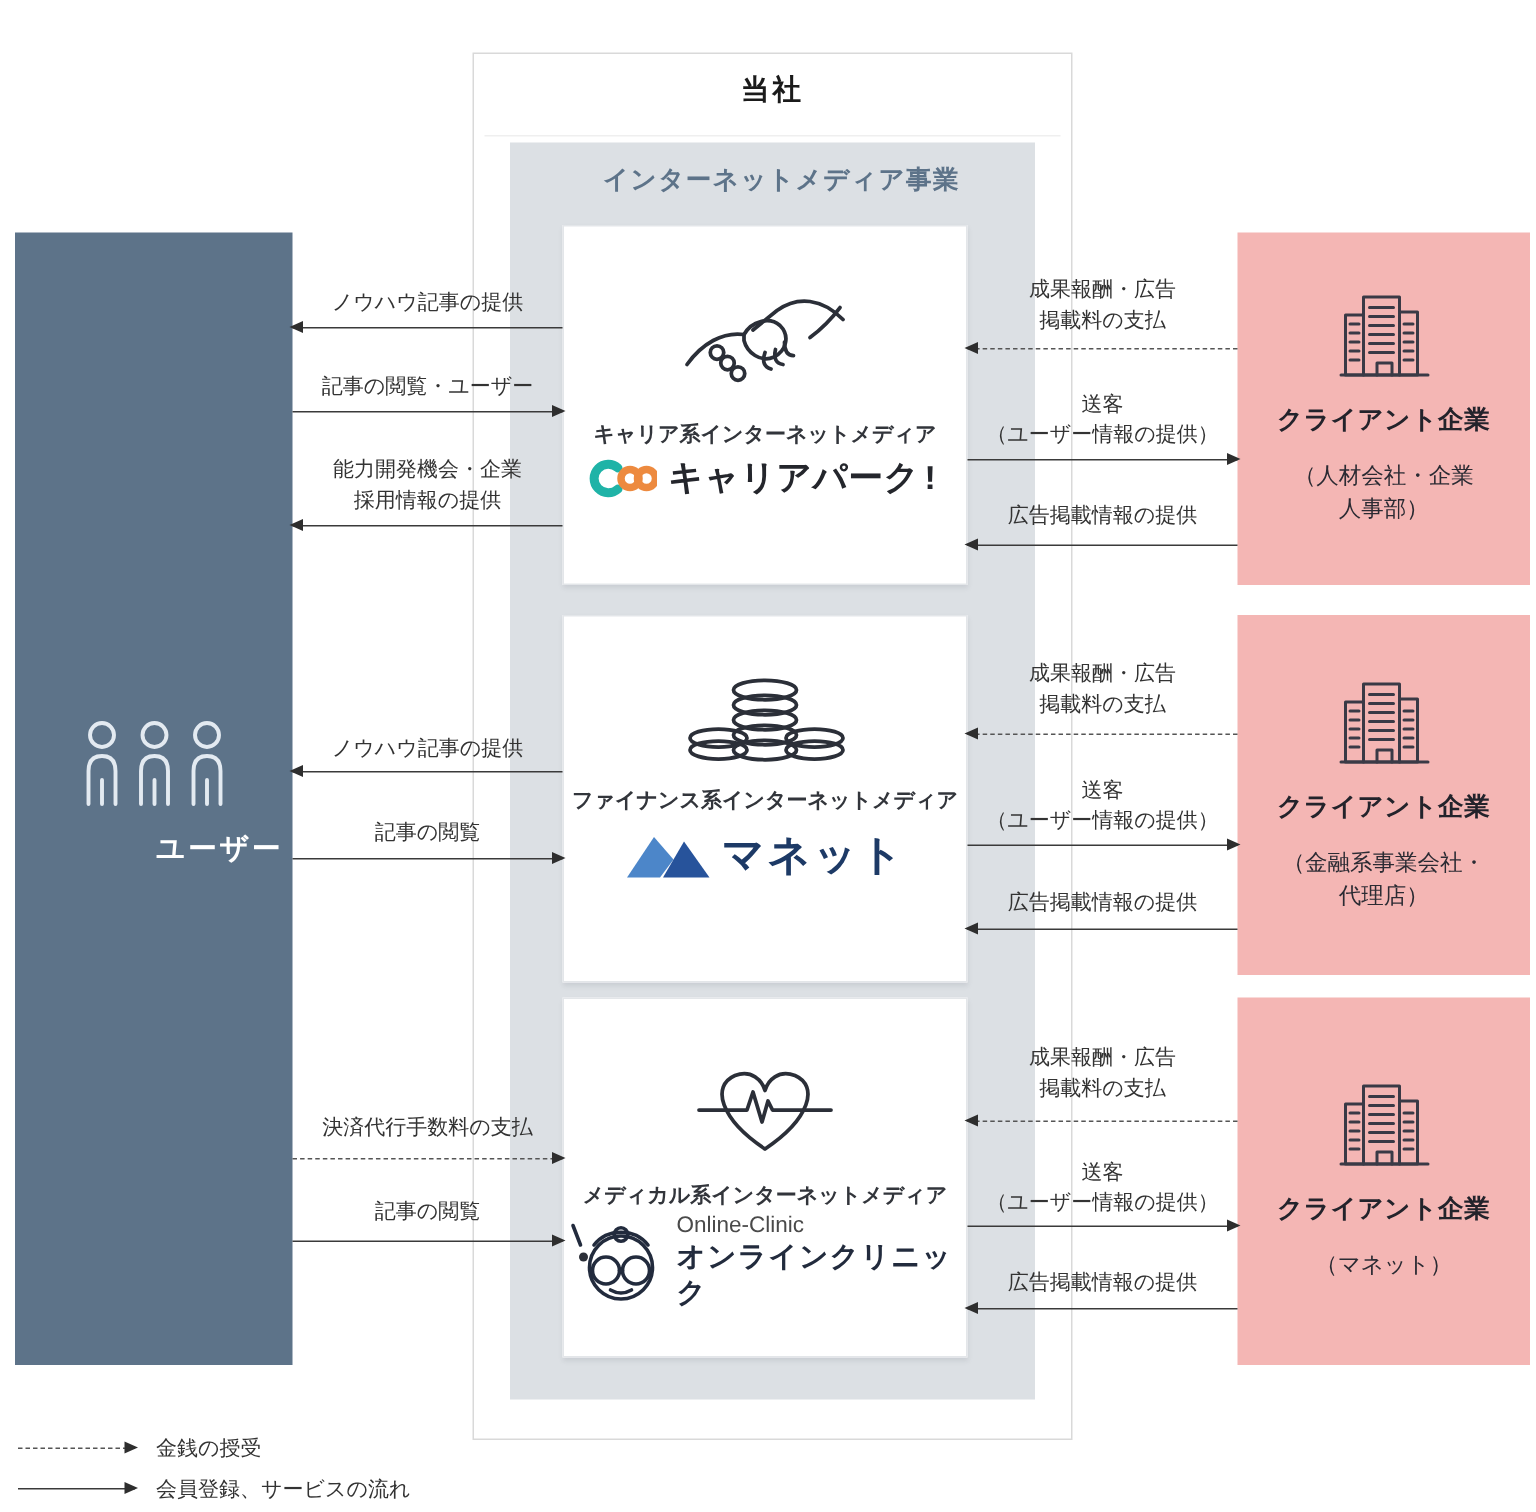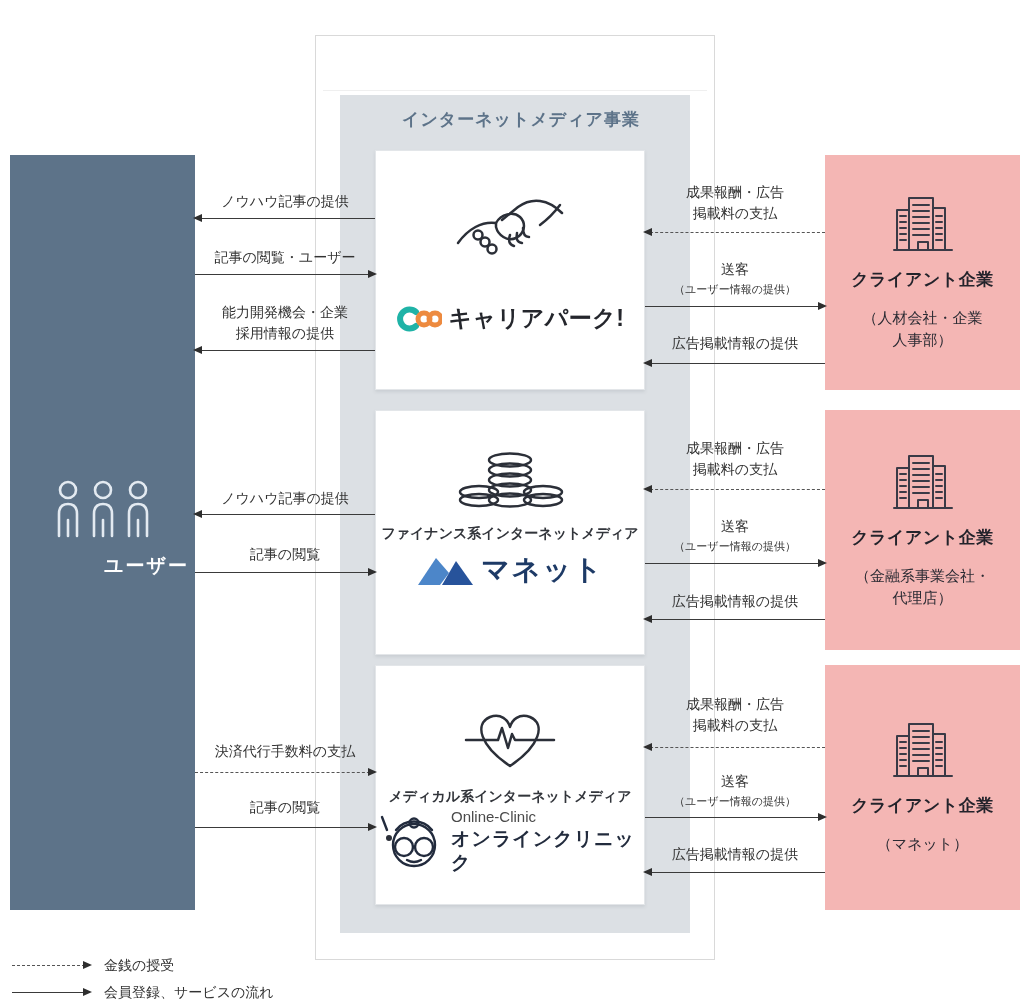--- a/index.html
+++ b/index.html
@@ -39,58 +39,60 @@
 
   
   .arr{position:absolute;height:0;border-top:1.5px solid #3a3a3a;}
   .arr.dashed{border-top:1.5px dashed #555;}
   .arr.head-left::before{content:"";position:absolute;left:-2px;top:-5px;width:0;height:0;
     border-style:solid;border-width:4.5px 9px 4.5px 0;border-color:transparent #2e2e2e transparent transparent;}
   .arr.head-right::after{content:"";position:absolute;right:-2px;top:-5px;width:0;height:0;
     border-style:solid;border-width:4.5px 0 4.5px 9px;border-color:transparent transparent transparent #2e2e2e;}
 
   .flow-label{position:absolute;width:180px;text-align:center;font-size:14px;color:#333;line-height:21px;}
-  .flow-label .sub{font-size:11px;line-height:18px;display:block;}
+  .flow-label .sub{font-size:14px;line-height:18px;display:block;}
 
   
   .legend-label{position:absolute;font-size:14px;color:#333;}
 
   svg{display:block;}
   .ink{stroke:#2b2f38;fill:none;stroke-width:2.5;stroke-linecap:round;stroke-linejoin:round;}
   .ink-fill{fill:#2b2f38;}
   .bldg{stroke:#3a3a46;fill:none;stroke-width:2;stroke-linecap:round;stroke-linejoin:round;}
   .ppl{stroke:#e3eaf1;fill:none;stroke-width:2.6;stroke-linecap:round;stroke-linejoin:round;}
 </style>
 </head>
 <body>
 
 <div id="canvas">
 
   <div class="abs outer-box"></div>
+  <div class="abs company-title">当社</div>
   <div class="abs company-divider"></div>
 
   <div class="abs gray-panel"></div>
   <div class="abs division-title">インターネットメディア事業</div>
 
   <div class="abs card" style="top:150px;height:240px;">
     <span class="card-icon" style="top:32px;">
       <svg width="116" height="84" viewBox="0 0 116 84">
         <path class="ink" d="M110,30 C96,16 80,14 66,24 L50,37"></path>
         <path class="ink" d="M6,60 C16,46 30,38 44,40"></path>
         <path class="ink" d="M44,40 C49,31 61,28 68,34 C75,41 72,51 64,55 C55,59 46,52 44,44 Z"></path>
         <path class="ink" d="M58,52 q-3,9 4,11"></path>
         <path class="ink" d="M65,50 q-2,9 5,10"></path>
         <path class="ink" d="M71,45 q0,9 6,9"></path>
         <path class="ink" d="M88,42 C96,36 102,30 108,22"></path>
         <circle class="ink" cx="26" cy="52" r="4.5"></circle>
         <circle class="ink" cx="33" cy="59" r="4.5"></circle>
         <circle class="ink" cx="40" cy="66" r="4.5"></circle>
       </svg>
     </span>
-    <div class="logo-row" style="top:152px;">
+    <div class="card-category" style="top:130px;">キャリア系インターネットメディア</div>
+    <div class="logo-row" style="top:152px;font-family:Liberation Mono, monospace;">
       <span>
         <svg width="46" height="30" viewBox="0 0 46 30">
           <path d="M20,8 A9.5,9.5 0 1 0 20,22" fill="none" stroke="var(--careerpark-teal,#1fb3a7)" stroke-width="6" stroke-linecap="round"></path>
           <circle cx="28" cy="15" r="6" fill="none" stroke="var(--careerpark-orange,#ed8a3f)" stroke-width="5"></circle>
           <circle cx="39" cy="15" r="6" fill="none" stroke="var(--careerpark-orange,#ed8a3f)" stroke-width="5"></circle>
         </svg>
       </span>
       <span class="logo-careerpark">キャリアパーク!</span>
     </div>
   </div>

